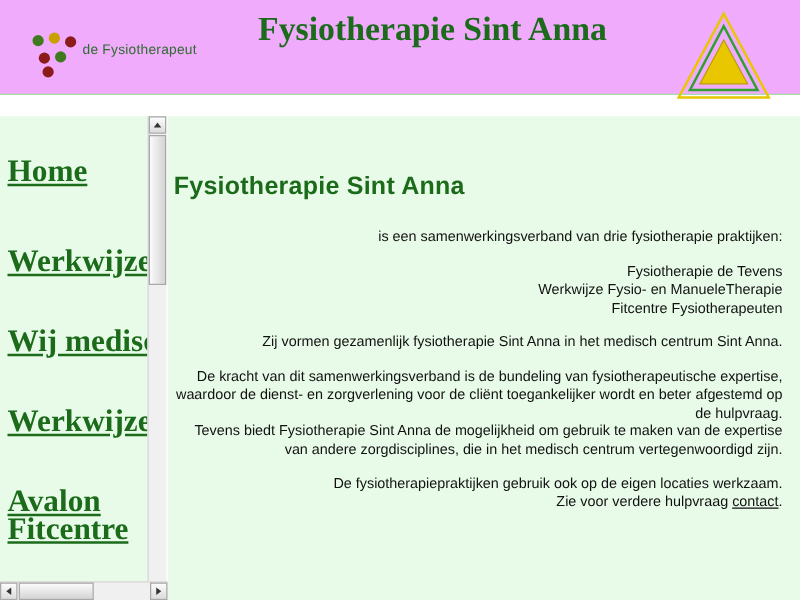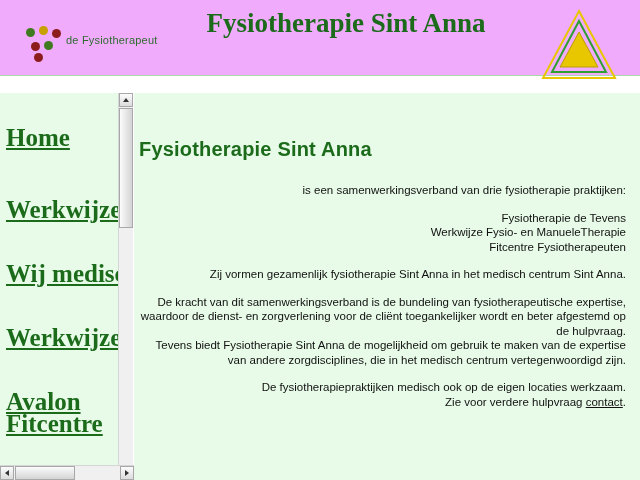--- a/index.html
+++ b/index.html
@@ -284,21 +284,21 @@
     </p>
 
     <p>Zij vormen gezamenlijk fysiotherapie Sint Anna in het medisch centrum Sint Anna.</p>
 
     <p>
       <span>De kracht van dit samenwerkingsverband is de bundeling van fysiotherapeutische expertise, waardoor de dienst- en zorgverlening voor de cliënt toegankelijker wordt en beter afgestemd op de hulpvraag.</span><br>
       <span>Tevens biedt Fysiotherapie Sint Anna de mogelijkheid om gebruik te maken van de expertise van andere zorgdisciplines, die in het medisch centrum vertegenwoordigd zijn.</span>
     </p>
 
     <p>
-      <span>De fysiotherapiepraktijken medisch ook op de eigen locaties werkzaam.</span><br>
+      <span>De fysiotherapiepraktijken gebruik ook op de eigen locaties werkzaam.</span><br>
       <span>Zie voor verdere hulpvraag </span><a href="#">contact</a><span>.</span>
     </p>
   </div>
 
   <div class="h-scroll">
     <div class="btn left">
         <span class="arrow left"></span>
       </div>
     <div class="thumb"></div>
     <div class="btn right">

